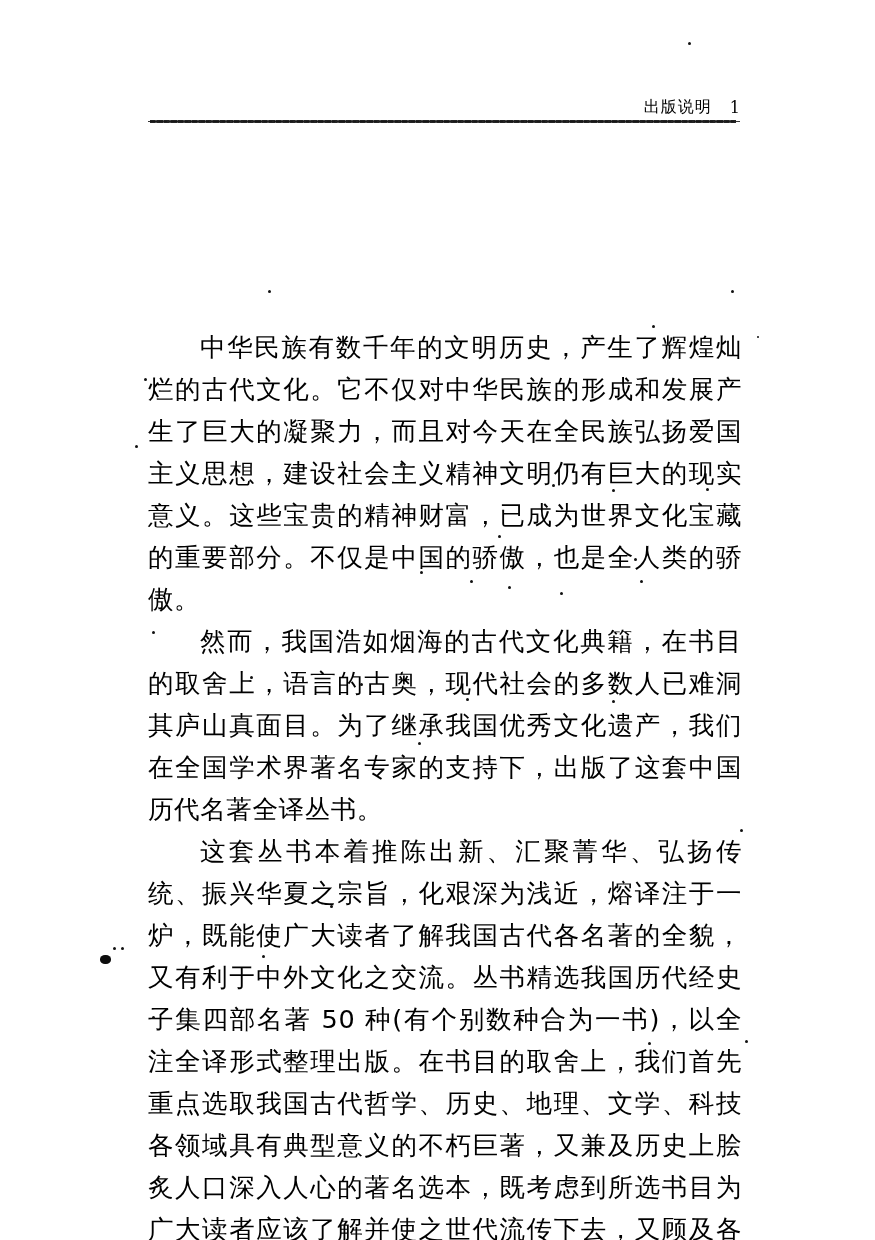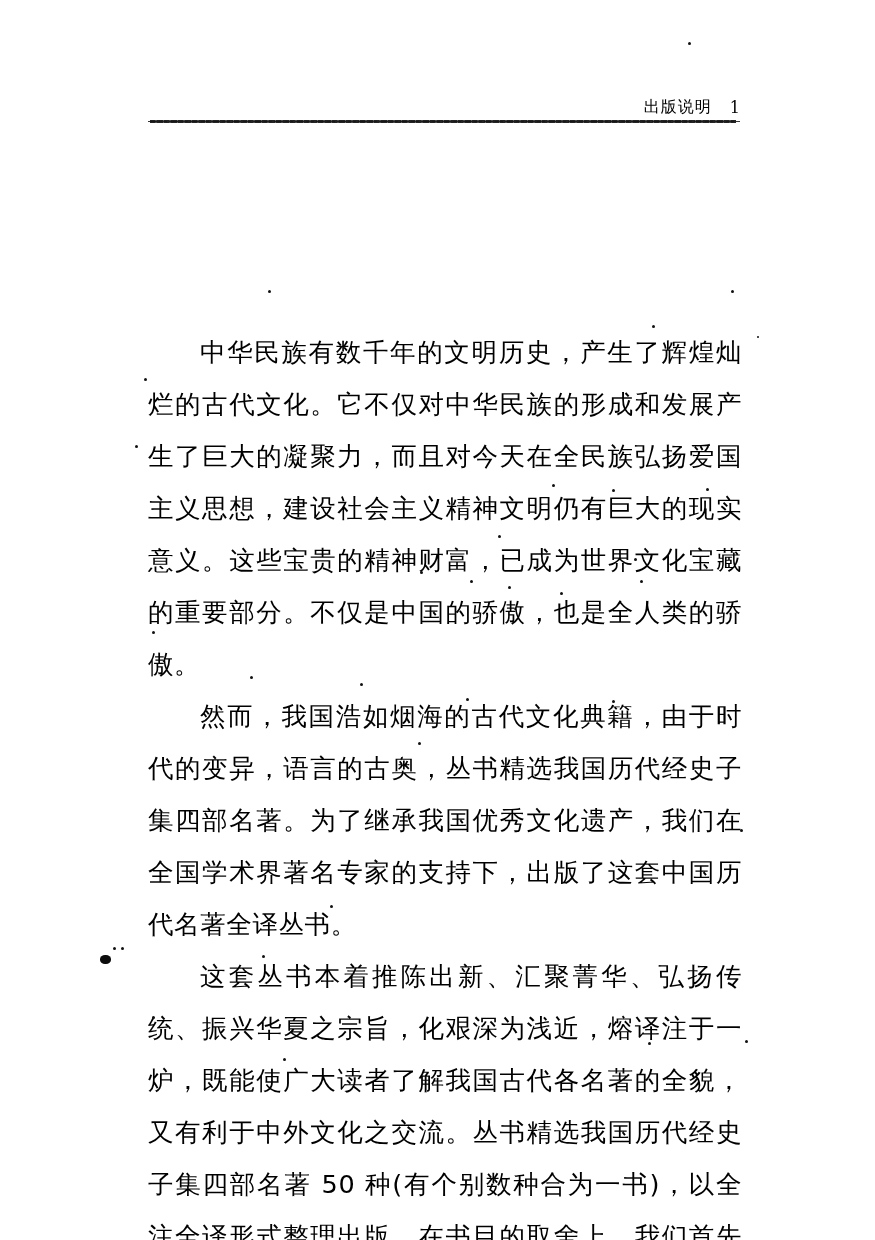--- a/index.html
+++ b/index.html
@@ -102,21 +102,21 @@
   .body-text {
     position: absolute;
     top: 326px;
     left: 148px;
     width: 594px;
   }
   .para {
     margin: 0;
     font-family: "DejaVu Sans", sans-serif;
     font-size: 25.5px;
-    line-height: 52px;
+    line-height: 42px;
     letter-spacing: 0.6px;
     color: #0a0a0a;
     text-align: justify;
     text-align-last: left;
     text-indent: 52px;
     word-break: break-all;
     filter: blur(0.32px) contrast(1.55);
   }
 
   
@@ -142,21 +142,21 @@
     <div class="running-head-inner">
       <span class="rh-title">出版说明</span>
       <span class="rh-folio">1</span>
     </div>
   </div>
   <div class="head-rule"></div>
 
 
   <div class="body-text">
     <p class="para">中华民族有数千年的文明历史，产生了辉煌灿烂的古代文化。它不仅对中华民族的形成和发展产生了巨大的凝聚力，而且对今天在全民族弘扬爱国主义思想，建设社会主义精神文明仍有巨大的现实意义。这些宝贵的精神财富，已成为世界文化宝藏的重要部分。不仅是中国的骄傲，也是全人类的骄傲。</p>
-    <p class="para">然而，我国浩如烟海的古代文化典籍，由于时代的变异，语言的古奥，丛书精选我国历代经史子集四部名著。为了继承我国优秀文化遗产，我们在全国学术界著名专家的支持下，出版了这套中国历代名著全译丛书。</p>
+    <p class="para">然而，我国浩如烟海的古代文化典籍，在书目的取舍上，语言的古奥，现代社会的多数人已难洞其庐山真面目。为了继承我国优秀文化遗产，我们在全国学术界著名专家的支持下，出版了这套中国历代名著全译丛书。</p>
     <p class="para">这套丛书本着推陈出新、汇聚菁华、弘扬传统、振兴华夏之宗旨，化艰深为浅近，熔译注于一炉，既能使广大读者了解我国古代各名著的全貌，又有利于中外文化之交流。丛书精选我国历代经史子集四部名著 50 种(有个别数种合为一书)，以全注全译形式整理出版。在书目的取舍上，我们首先重点选取我国古代哲学、历史、地理、文学、科技各领域具有典型意义的不朽巨著，又兼及历史上脍炙人口深入人心的著名选本，既考虑到所选书目为广大读者应该了解并使之世代流传下去，又顾及各书是否能全部译成现代汉语的实际情况。根据上述原则，我们对经部、子部之书选取较多；史部则重点选取具有权威性的编年体通史《资治通鉴》，而对二十四史暂付阙如；在集部着眼于一些有代表性的总集或选集，对历代文人的众多别集暂只译一种作为尝试。</p>
 
   </div>
 
   <div class="speck" style="left:688px;top:42px;width:3px;height:3px;"></div>
   <div class="speck" style="left:268px;top:290px;width:3px;height:3px;"></div>
   <div class="speck" style="left:731px;top:290px;width:3px;height:3px;"></div>
   <div class="speck" style="left:144px;top:378px;width:3px;height:3px;"></div>
   <div class="speck" style="left:652px;top:325px;width:3px;height:3px;"></div>
   <div class="speck" style="left:135px;top:445px;width:3px;height:3px;"></div>

